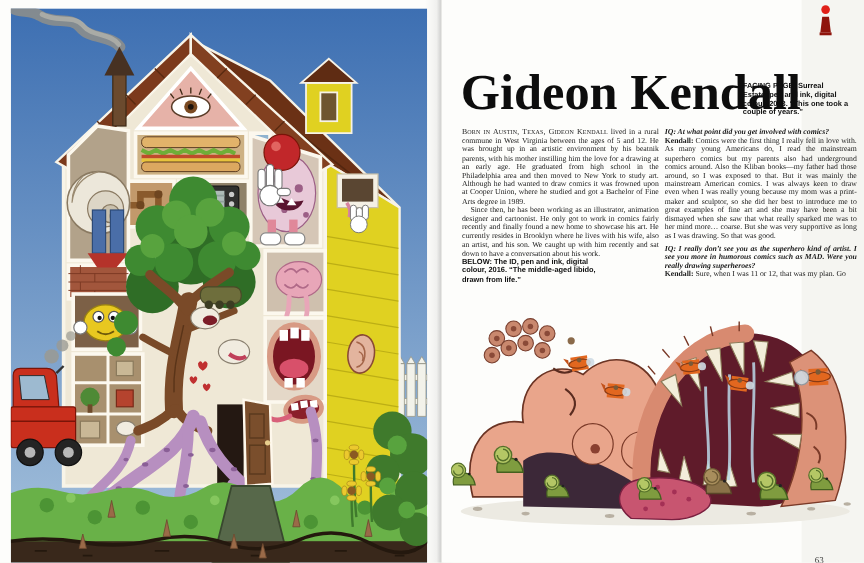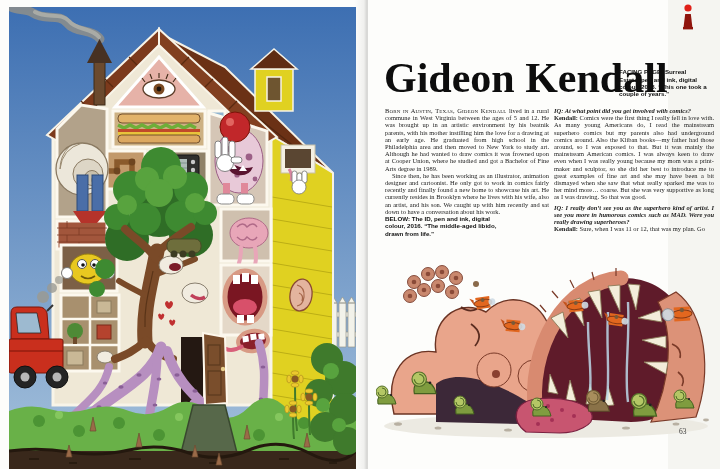--- a/index.html
+++ b/index.html
@@ -40,21 +40,21 @@
   .indent{text-indent:7px;}
   .q{font-weight:700;font-style:italic;}
   .q + p{margin-top:0;}
   p.gap{margin-top:3px;}
   .speaker{font-weight:700;}
   .below-cap{
     margin-top:9px;width:118px;text-align:left;
     font:700 6.2px/7.4px "Liberation Sans", sans-serif;color:#101010;
   }
   #artR{position:absolute;left:8px;top:252px;width:336px;height:190px;display:block;}
-  .pagenum{position:absolute;left:311px;top:428px;font:7.5px/1 "Liberation Serif", serif;color:#3a3a3a;}
+  .pagenum{position:absolute;left:311px;top:463px;font:7.5px/1 "Liberation Serif", serif;color:#3a3a3a;}
   .logo{position:absolute;left:314px;top:3px;width:12px;height:27px;}
 </style>
 </head>
 <body>
 
 <div class="page" id="pageL">
   <svg id="artL" viewBox="0 0 347 462" preserveAspectRatio="none">
     <defs>
       <linearGradient id="sky" x1="0" y1="0" x2="0" y2="1">
         <stop offset="0" stop-color="#3d6fb2"></stop>

